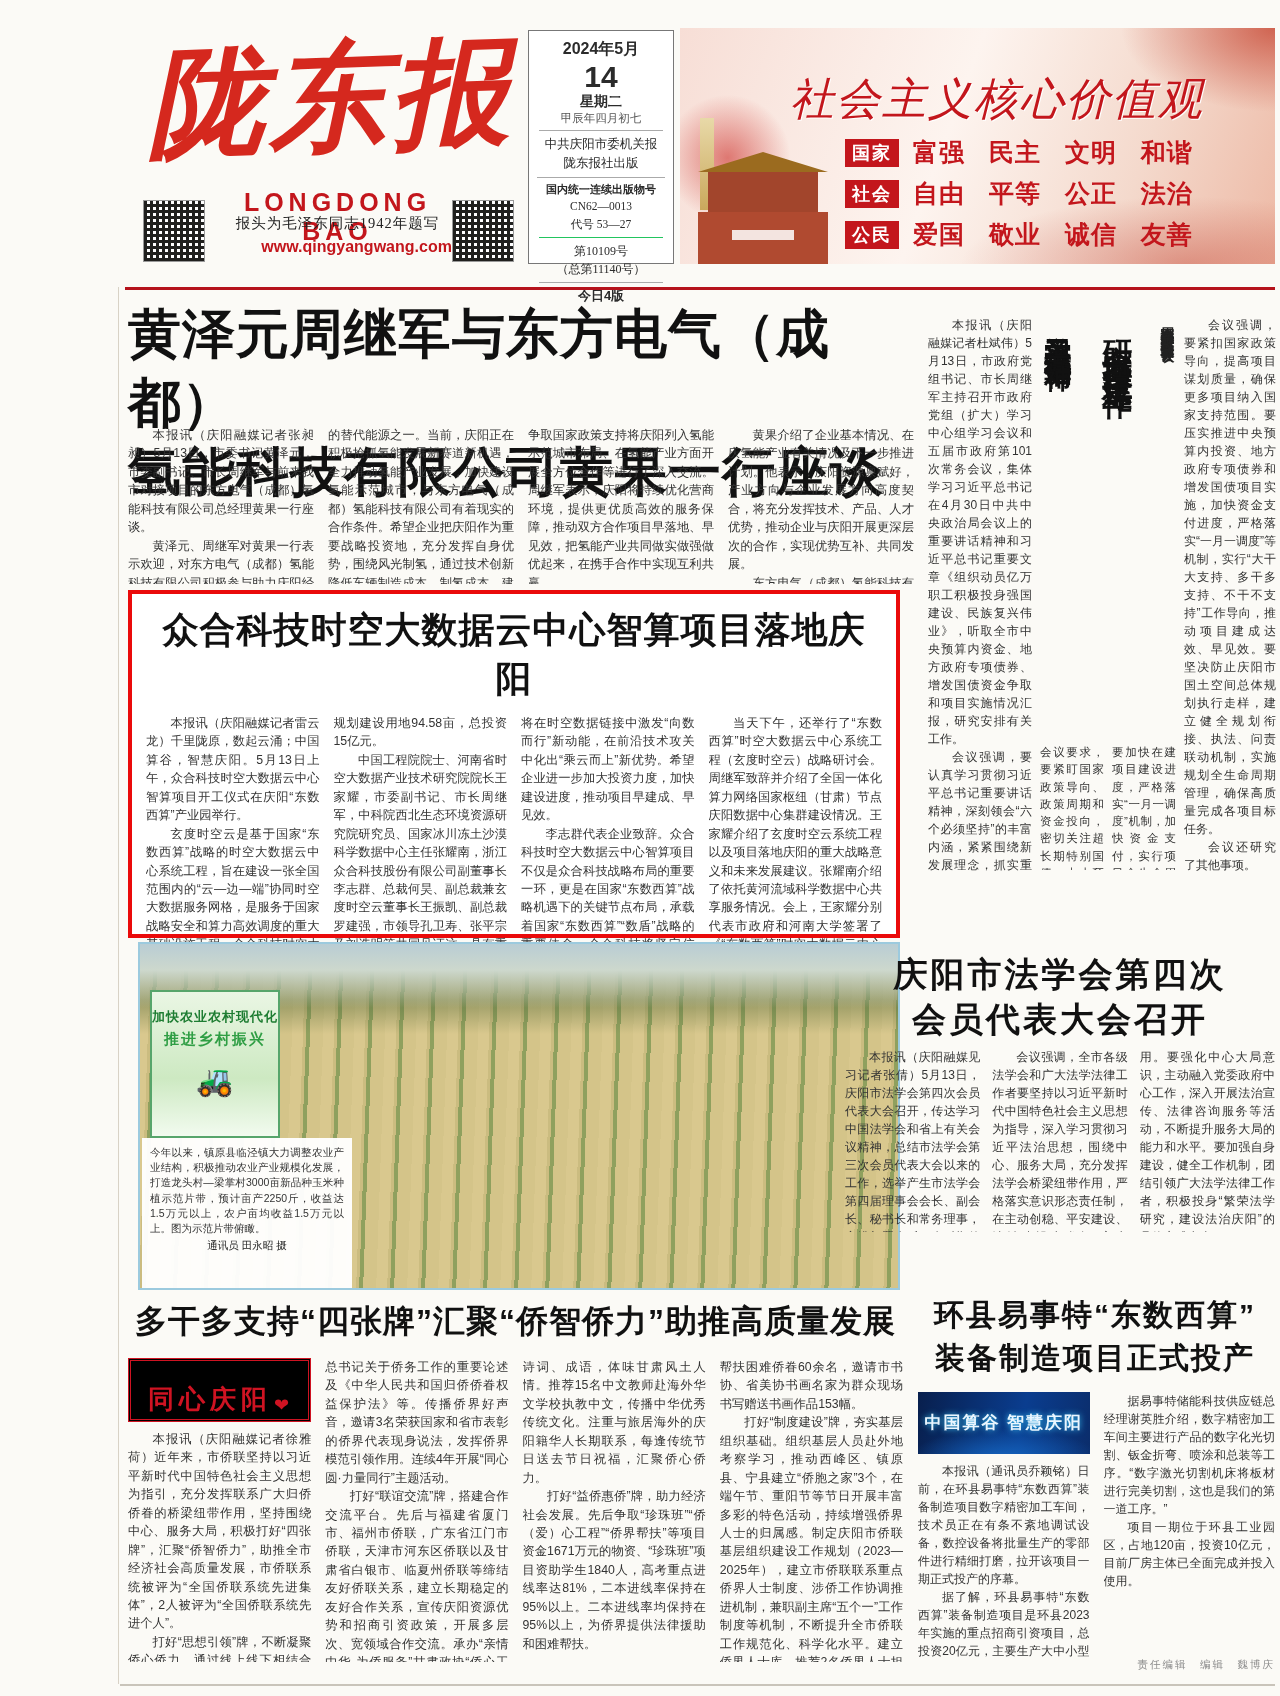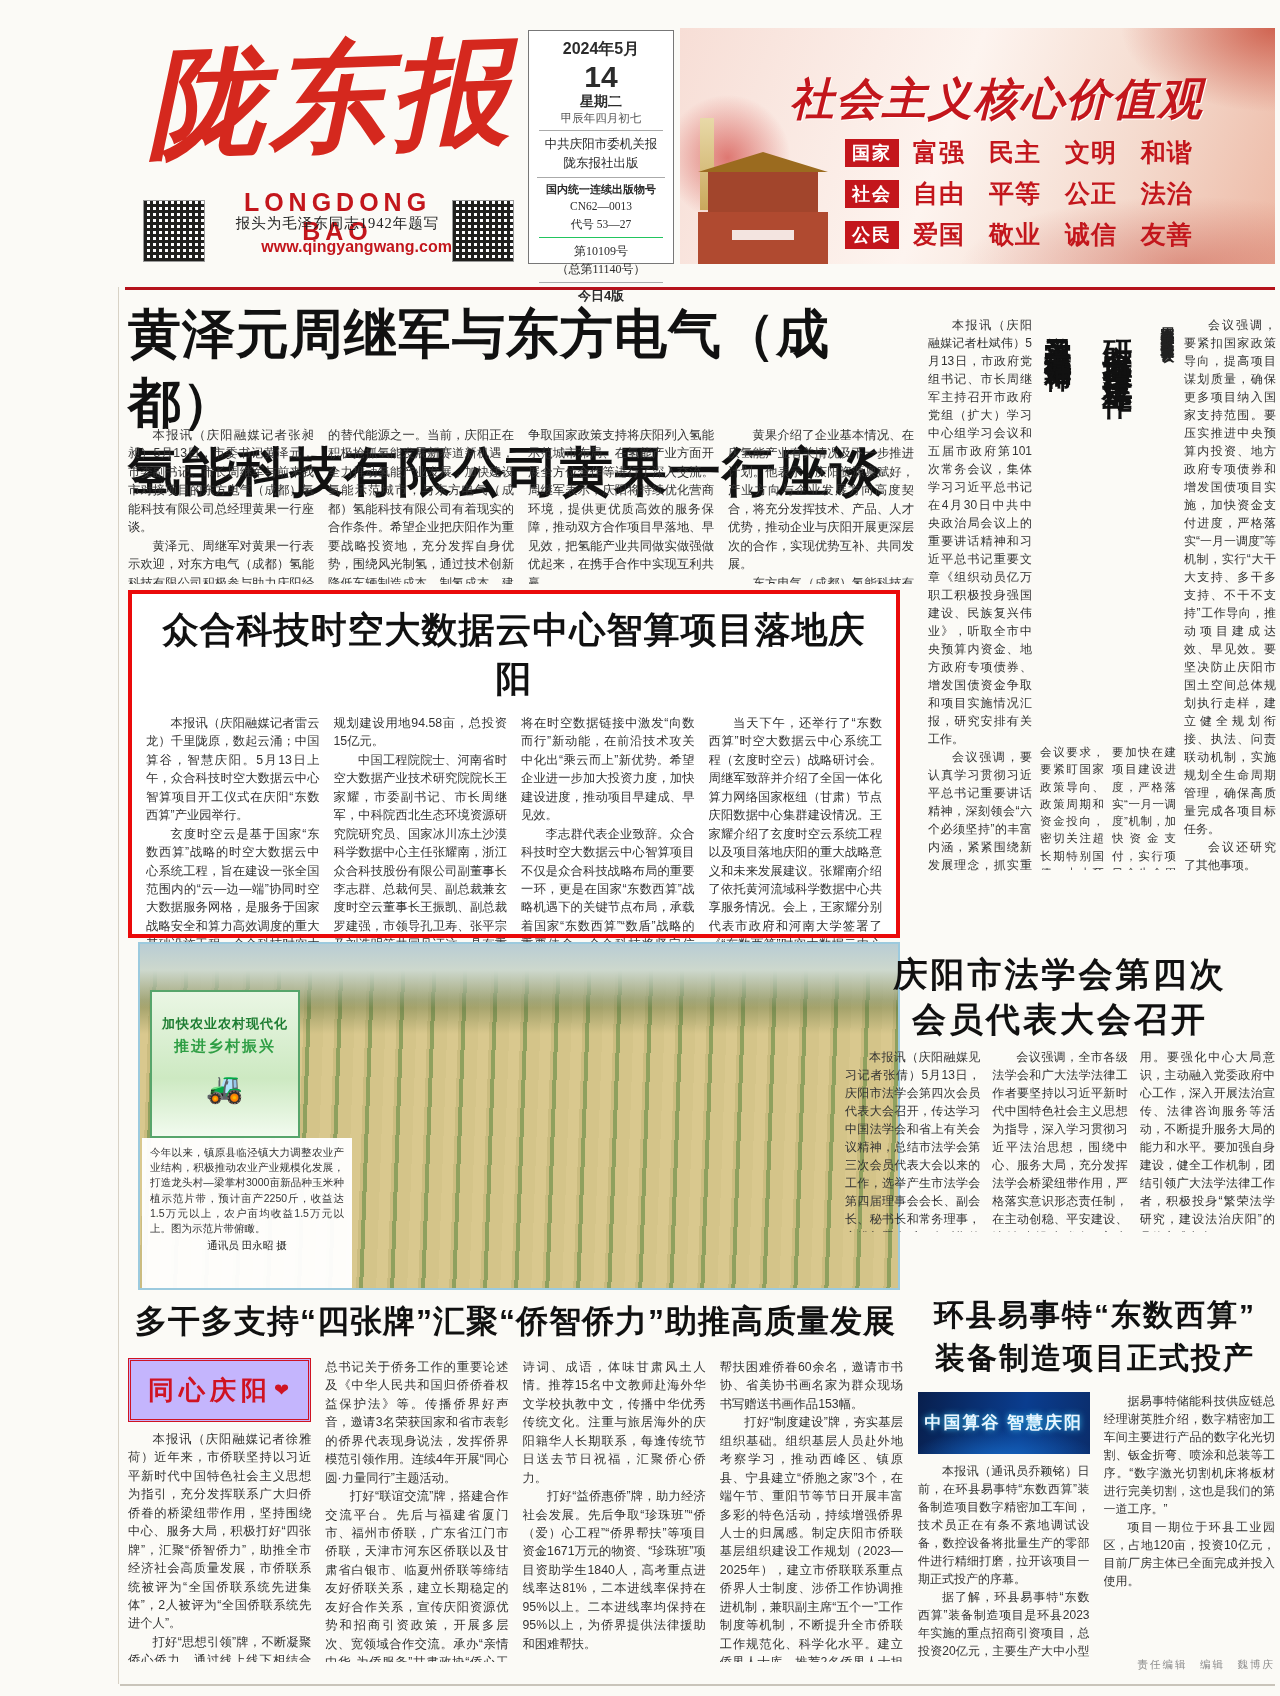--- a/index.html
+++ b/index.html
@@ -32,21 +32,21 @@
   .issue-box .code { font-size:11.5px; line-height:1.6;}
   .issue-box .num { font-size:12px; border-top:1px solid #22c55e; margin:4px 10px 0; padding-top:4px; line-height:1.5;}
   .issue-box .pages { font-size:13px; font-weight:bold; border-top:1px solid #aaa; margin:4px 10px 0; padding-top:4px; font-family:"Liberation Sans",sans-serif;}
 
   .banner { left:680px; top:28px; width:595px; height:236px; overflow:hidden;
     background:
       radial-gradient(90px 90px at 8% 55%, rgba(200,30,25,.55), transparent 70%),
       radial-gradient(220px 120px at 100% 0%, rgba(190,45,25,.65), transparent 70%),
       radial-gradient(300px 90px at 85% 100%, rgba(185,40,25,.35), transparent 75%),
       linear-gradient(110deg,#f7ded6 0%, #fdf4ef 45%, #f4d9cc 75%, #edb9a5 100%); }
-  .banner-title { position:absolute; left:110px; top:42px; width:470px; color:#c3161c; font-weight:700;
+  .banner-title { position:absolute; left:110px; top:42px; width:470px; color:#c3161c; font-weight:400;
     font-size:44px; font-style:italic; letter-spacing:2px; text-shadow:1px 1px 0 #fff; white-space:nowrap; }
   .banner-rows { position:absolute; left:165px; top:108px; }
   .banner-row { display:flex; align-items:center; margin-bottom:8px; }
   .banner-label { background:#c3161c; color:#fff; font-weight:bold; font-size:18px; padding:2px 7px; letter-spacing:2px; }
   .banner-vals { color:#c3161c; font-weight:900; font-size:25px; margin-left:14px; word-spacing:16px; letter-spacing:1px; white-space:nowrap; }
   .gate { position:absolute; left:18px; top:90px; width:130px; height:146px; }
   .gate .roof { position:absolute; left:0; top:34px; width:0; height:0; border-left:65px solid transparent; border-right:65px solid transparent; border-bottom:20px solid #9b6b1f; }
   .gate .body { position:absolute; left:10px; top:54px; width:110px; height:40px; background:#a2452c; }
   .gate .wall { position:absolute; left:0px; top:94px; width:130px; height:52px; background:#b04a30; }
   .gate .plate { position:absolute; left:34px; top:112px; width:62px; height:10px; background:#fff; opacity:.85; }
@@ -88,39 +88,39 @@
   .boxed-body { gap:14px; height:258px; }
   .boxed-body .col { flex:1; }
 
   
   .photo { left:138px; top:942px; width:762px; height:348px; border:2px solid #9ccade; overflow:hidden;
     background:
       linear-gradient(180deg,#b9cdd4 0,#cdd8cd 26px, rgba(0,0,0,0) 64px),
       linear-gradient(180deg, rgba(90,110,60,.5) 56px, rgba(90,110,60,0) 90px),
       repeating-linear-gradient(92deg,#d9c88e 0 11px,#cbbc80 11px 14px,#8fa05e 14px 18px,#d4c489 18px 31px),
       #cfc08a; }
-  .promo { position:absolute; left:10px; top:46px; width:150px; height:148px; border:2px solid #57a56b;
-    background:linear-gradient(180deg,#eaf6e4,#cde9c2 60%,#f2fbef); text-align:center; padding-top:23px; }
+  .promo { position:absolute; left:10px; top:46px; width:130px; height:148px; border:2px solid #57a56b;
+    background:linear-gradient(180deg,#eaf6e4,#cde9c2 60%,#f2fbef); text-align:center; padding-top:16px; }
   .promo .t1 { color:#1e7d32; font-weight:900; font-size:13px; letter-spacing:1px; }
   .promo .t2 { color:#2f9e44; font-weight:900; font-size:15px; margin-top:4px; letter-spacing:2px; }
   .promo .tractor { font-size:30px; margin-top:14px; }
   .caption-panel { position:absolute; left:2px; top:194px; width:210px; height:150px; background:rgba(255,255,255,.96); padding:7px 8px 20px; }
   .caption-text { font-size:10.5px; line-height:1.45; text-align:justify; color:#333; }
   .caption-credit { font-size:10.5px; margin-top:3px; text-align:center; color:#222; }
 
   
   .law-headline { left:845px; top:952px; width:430px; text-align:center; font-size:34px; font-weight:900; line-height:1.32; letter-spacing:3px; color:#111; }
   .law-body { left:845px; top:1048px; width:430px; height:184px; gap:12px; }
   .law-body .col { flex:1; font-size:12px; }
 
   
   .ov-headline { left:128px; top:1300px; width:775px; text-align:center; font-size:32px; font-weight:900; letter-spacing:1px; color:#111; }
   .ov-body { left:128px; top:1358px; width:775px; height:304px; gap:14px; }
   .ov-body .col { flex:1; }
-  .tongxin { height:64px; border:3px double #cf1322; margin-bottom:8px; display:flex; align-items:center; justify-content:center; background:#c4b5fd; }
+  .tongxin { height:64px; border:3px double #cf1322; margin-bottom:8px; display:flex; align-items:flex-end; justify-content:center; background:#000000; }
   .tongxin .txt { color:#cf1322; font-weight:900; font-size:26px; letter-spacing:5px; font-family:"Liberation Serif",serif; }
   .tongxin .heart { color:#cf1322; font-size:18px; margin:0 2px; }
 
   
   .hx-headline { left:915px; top:1294px; width:360px; text-align:center; font-size:30px; font-weight:900; line-height:1.42; letter-spacing:2px; color:#111; }
   .hx-body { left:918px; top:1392px; width:357px; height:268px; gap:14px; }
   .hx-body .col { flex:1; font-size:12px; }
   .suangu { height:62px; margin-bottom:8px; display:flex; align-items:center; justify-content:center;
     background:radial-gradient(120px 40px at 50% 110%, #1565c0, transparent 80%), linear-gradient(100deg,#081f4d,#0a3d8f 60%,#0b2d6b);
     color:#eaf6ff; font-weight:900; font-size:17px; letter-spacing:2px; text-shadow:0 0 6px #3fd0ff; }

